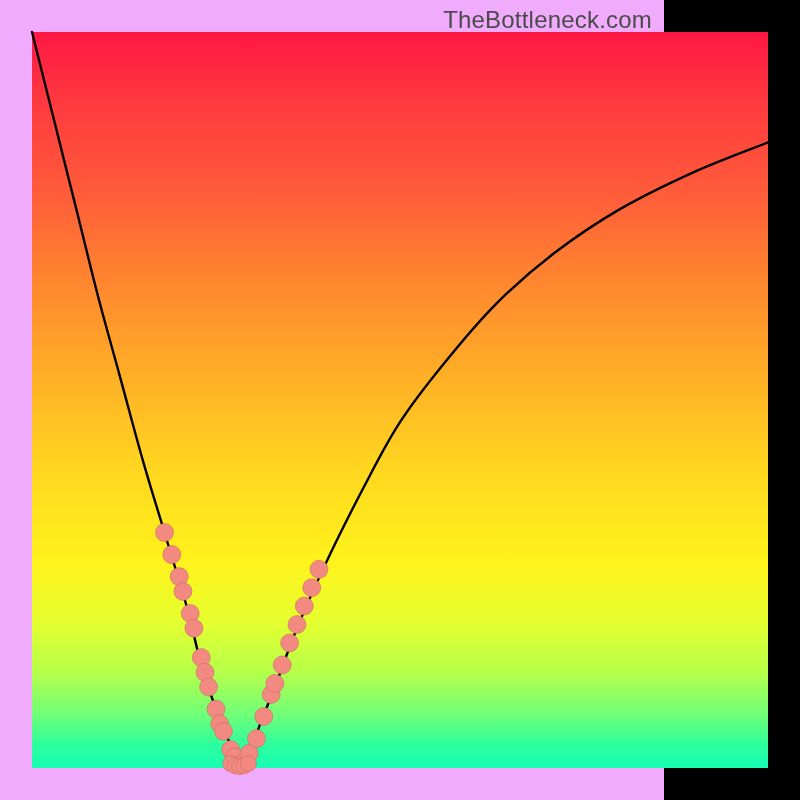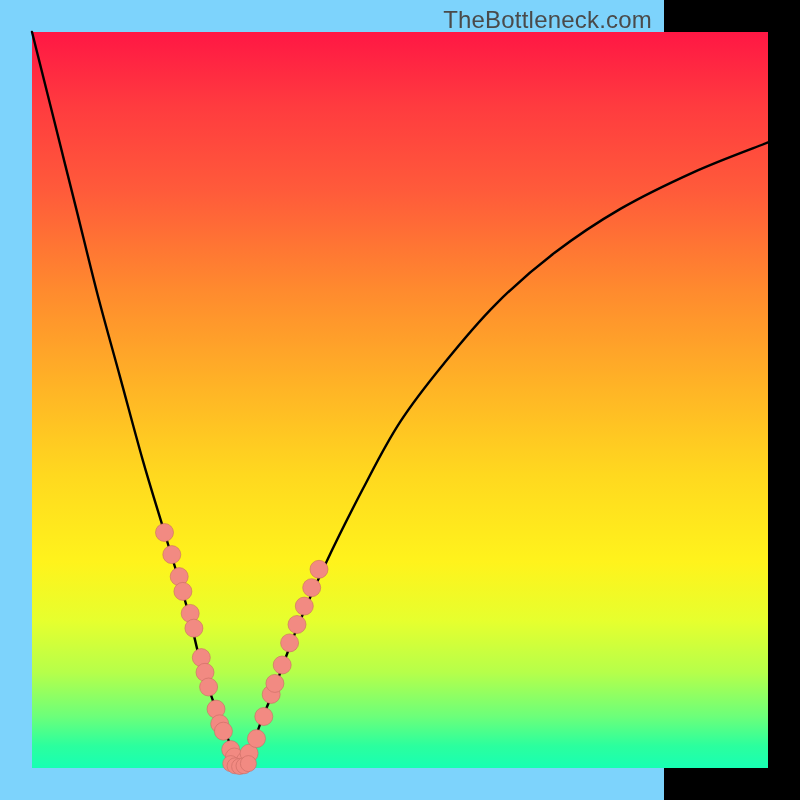--- a/index.html
+++ b/index.html
@@ -10,21 +10,21 @@
     overflow: hidden;
     background: #000;
     font-family: Arial, Helvetica, sans-serif;
   }
   .frame {
     position: absolute;
     left: 0;
     top: 0;
     width: 664px;
     height: 800px;
-    background: #7dd3fc;
+    background: #f0abfc;
   }
   .plot {
     position: absolute;
     left: 32px;
     top: 32px;
     width: 736px;
     height: 736px;
     
     background: linear-gradient(
       to bottom,

